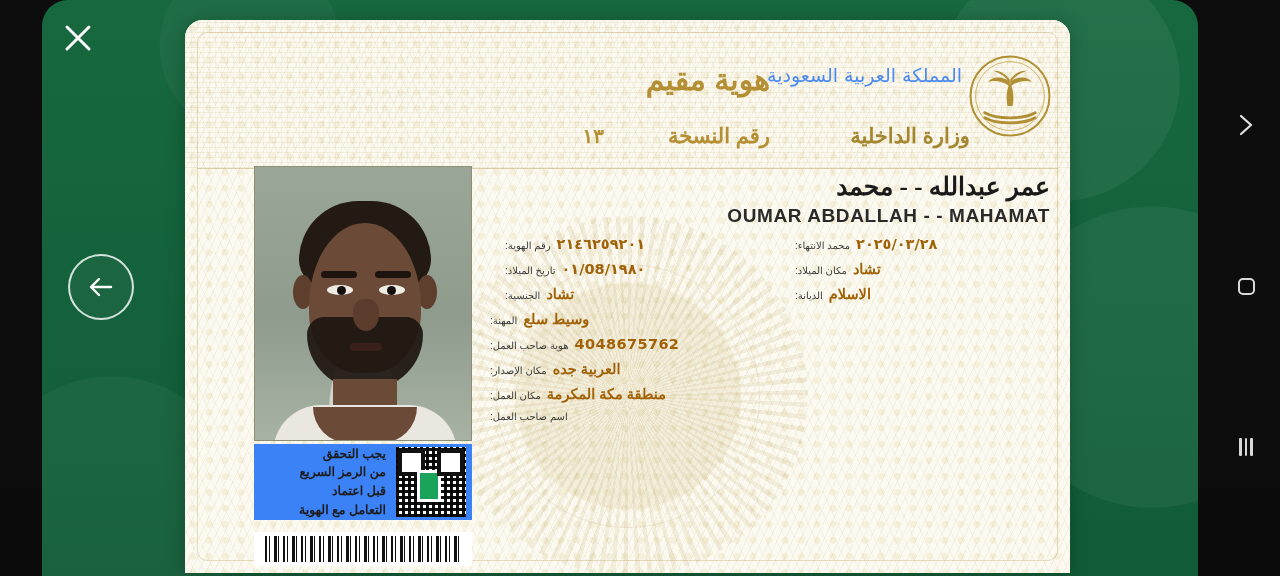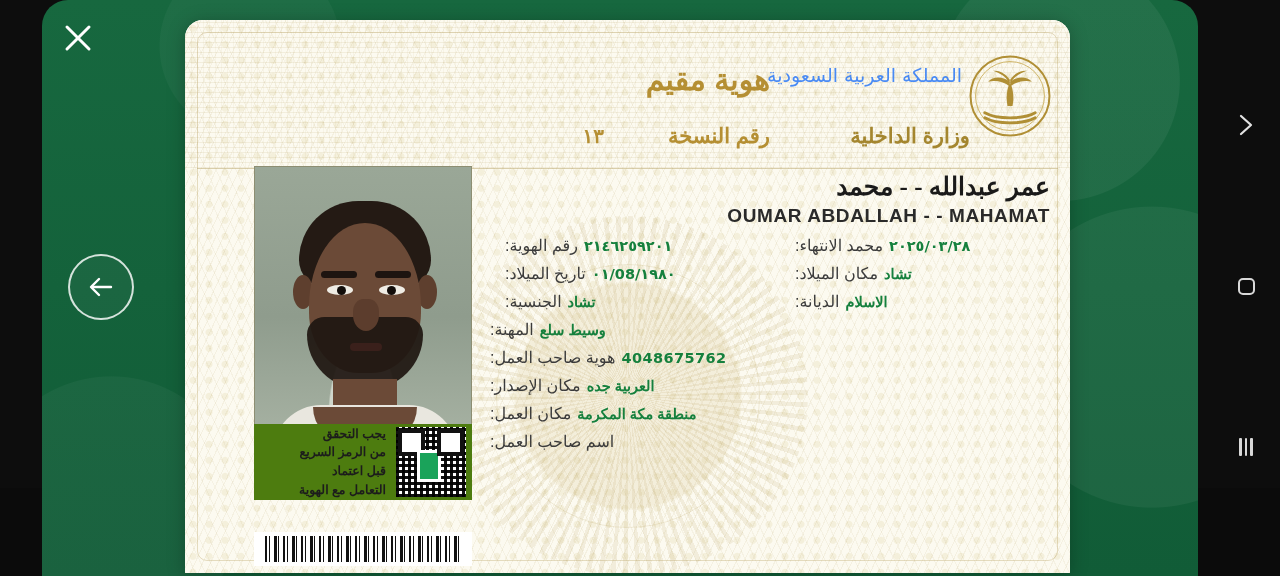--- a/index.html
+++ b/index.html
@@ -194,23 +194,23 @@
   #pup-r { left: 132px; top: 119px; width: 9px; height: 9px;  border-radius: 50%; background: #120d0a; }
   #nose  { left: 98px; top: 132px; width: 26px; height: 32px; border-radius: 40% 40% 50% 50%; background: #5c3d2d; }
   #beard { left: 52px; top: 150px; width: 116px; height: 72px; border-radius: 18px 18px 56px 56px; background: #1f1711; opacity: .93; }
   #mouth { left: 95px; top: 176px; width: 32px; height: 8px; border-radius: 6px; background: #3a201b; }
   #neck  { left: 78px; top: 212px; width: 64px; height: 40px; background: #6b4a37; }
   #shirt { left: 18px; top: 238px; width: 184px; height: 48px; border-radius: 70px 70px 0 0; background: #e9e7df; }
   #shirt2{ left: 58px; top: 240px; width: 104px; height: 36px; border-radius: 0 0 48px 48px; background: #6b4a37; }
 
   
   #qr-block {
-    position: absolute; right: 598px; top: 404px;
+    position: absolute; right: 598px; top: 424px;
     width: 218px; height: 76px;
-    background: #4d7c0f;
+    background: #3b82f6;
     display: flex; align-items: center; gap: 10px;
     padding: 4px 6px;
   }
   #qr {
     width: 70px; height: 70px;
     background-color: #fff;
     background-image:
       repeating-linear-gradient(90deg, #111 0 3px, #fff 3px 6px),
       repeating-linear-gradient(0deg, #111 0 3px, #fff 3px 6px);
     background-blend-mode: multiply;
@@ -269,22 +269,22 @@
   .row {
     display: flex; justify-content: flex-start;
     margin-top: 9px;
     font-size: 14.5px;
     gap: 0;
   }
   .cell { display: flex; align-items: baseline; gap: 6px; }
   .cell.right { width: 255px; justify-content: flex-end; }
   .cell.left  { width: 290px; justify-content: flex-end; }
   .cell.full  { width: 100%; justify-content: flex-end; }
-  .lbl { color: #3b3b3b; font-size: 16px; white-space: nowrap; }
-  .val { color: #15803d; font-weight: bold; font-size: 14.5px; white-space: nowrap; }
+  .lbl { color: #3b3b3b; font-size: 10px; white-space: nowrap; }
+  .val { color: #a16207; font-weight: bold; font-size: 14.5px; white-space: nowrap; }
   .val.num { font-family: "DejaVu Sans", sans-serif; letter-spacing: .4px; }
 </style>
 </head>
 <body>
 
 <div id="screen">
 
   <div id="viewer"></div>
 
   <div id="close-btn">

